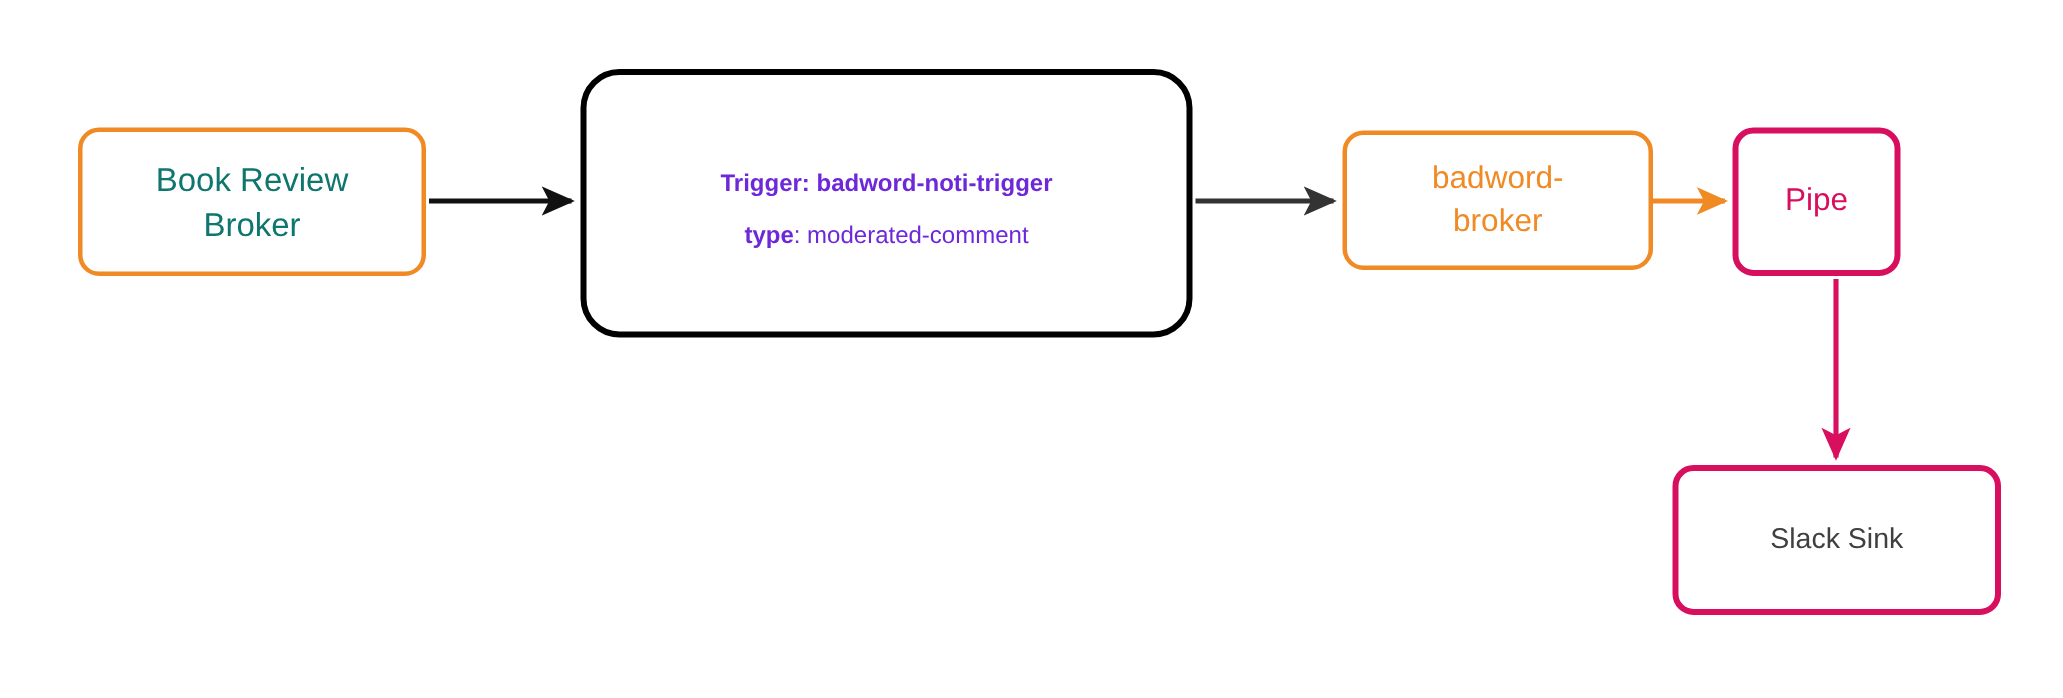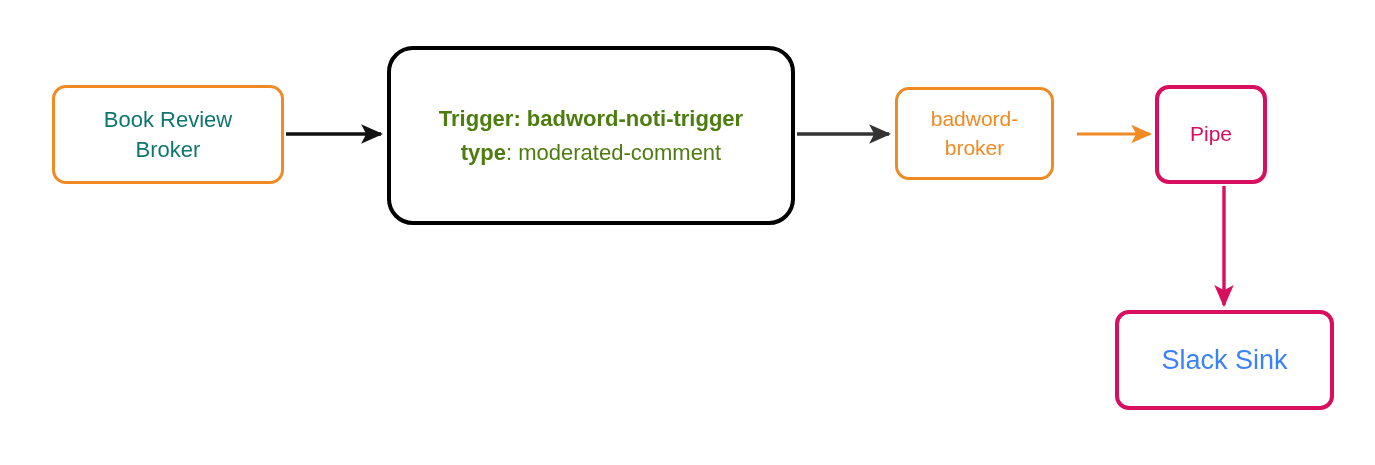--- a/index.html
+++ b/index.html
@@ -60,34 +60,35 @@
     left: 387px;
     top: 46px;
     width: 408px;
     height: 179px;
     border-width: 4px;
     border-color: #000000;
     border-radius: 26px;
     flex-direction: column;
   }
   #node-trigger .trigger-line {
-    color: #4d7c0f;
-    font-size: 22px;
+    color: #6d28d9;
+    font-size: 16px;
     line-height: 1.52;
     white-space: nowrap;
+    margin-top: 10px;
   }
   #node-trigger .trigger-line b {
     font-weight: 700;
   }
 
   
   #node-badword-broker {
     left: 895px;
     top: 87px;
-    width: 159px;
+    width: 207px;
     height: 93px;
     border-width: 3px;
     border-color: #F08A24;
     border-radius: 14px;
   }
   #node-badword-broker .node-label {
     color: #F08A24;
     font-size: 21px;
   }
 
@@ -110,22 +111,22 @@
   #node-slack-sink {
     left: 1115px;
     top: 310px;
     width: 219px;
     height: 100px;
     border-width: 4px;
     border-color: #D80E5E;
     border-radius: 14px;
   }
   #node-slack-sink .node-label {
-    color: #3b82f6;
-    font-size: 27px;
+    color: #404040;
+    font-size: 19px;
   }
 </style>
 </head>
 <body>
 
 <div id="canvas">
 
   <svg id="edge-layer" viewBox="0 0 1375 465" width="1375" height="465" xmlns="http://www.w3.org/2000/svg">
     <defs>
       <marker id="arrow-black" viewBox="0 0 10 10" refX="9" refY="5" markerWidth="6.5" markerHeight="6.5" orient="auto-start-reverse">

